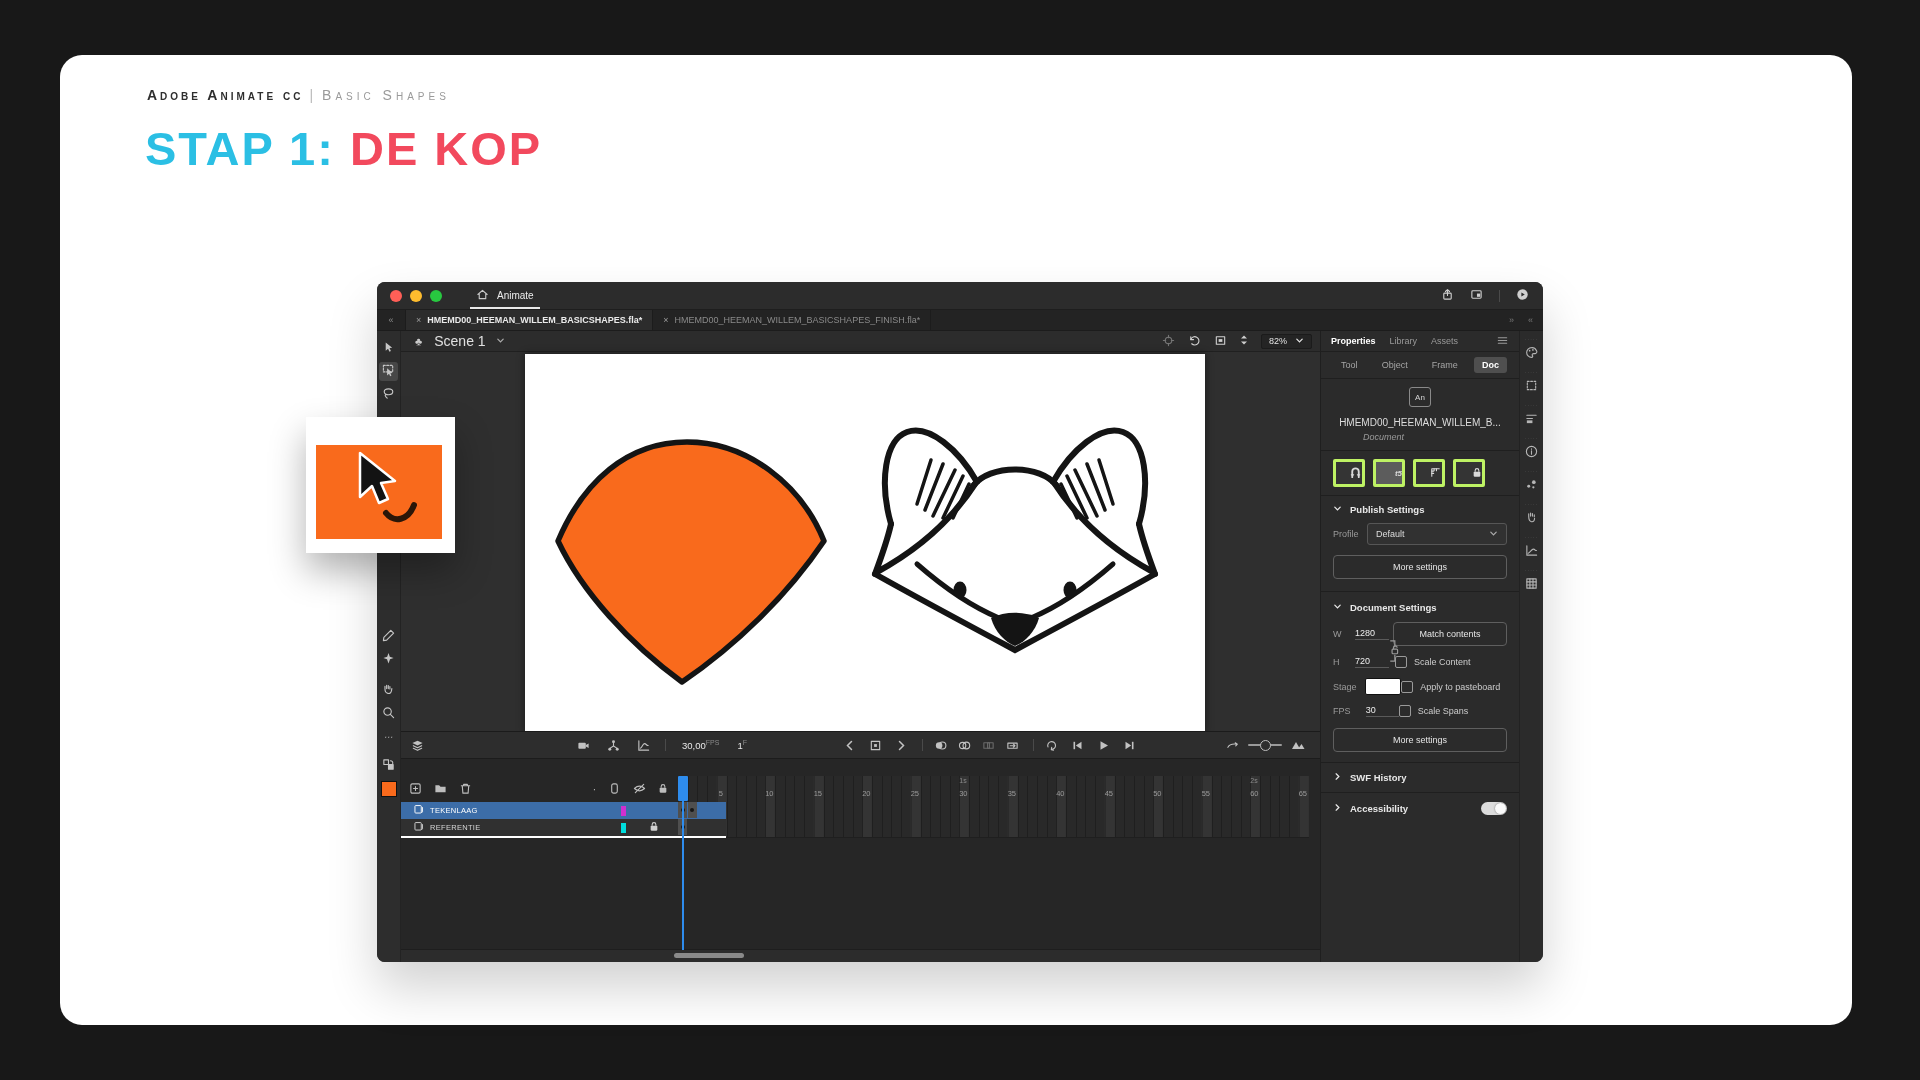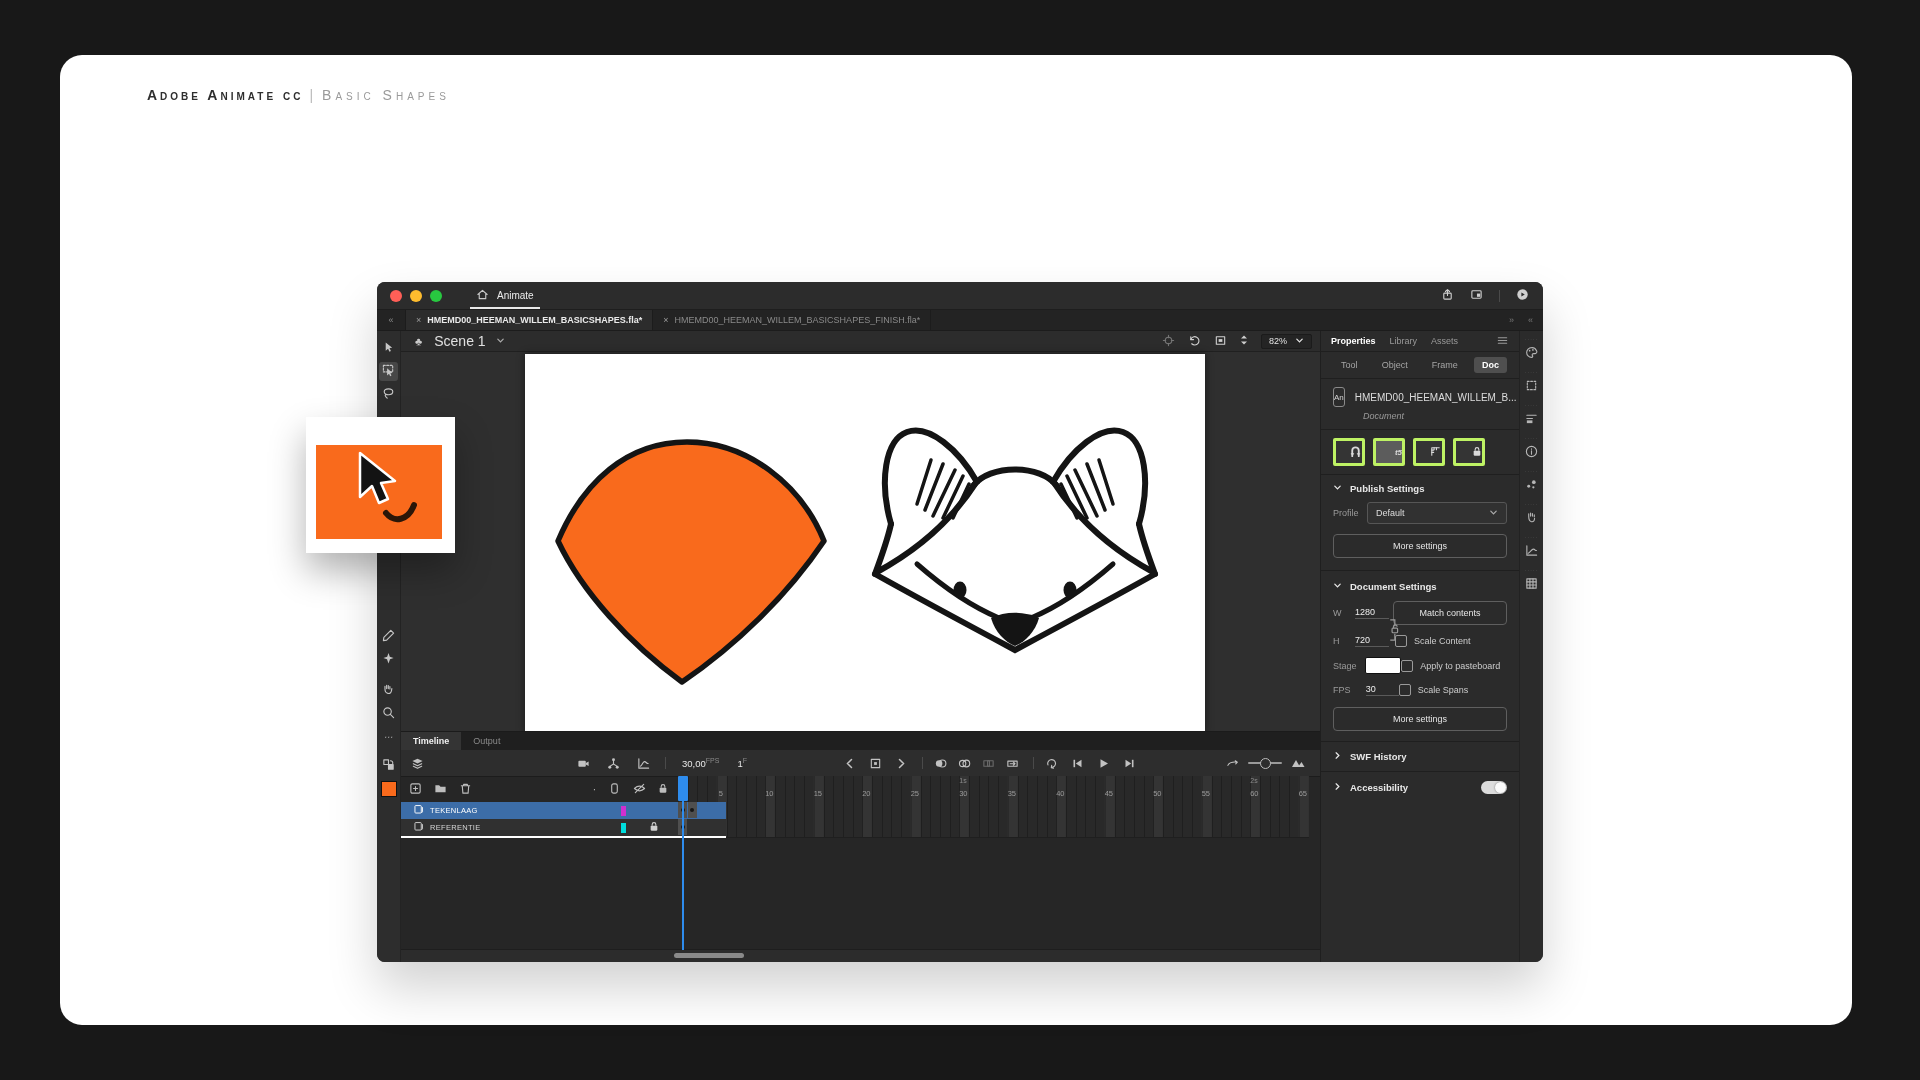--- a/index.html
+++ b/index.html
@@ -87,21 +87,21 @@
   .tl-scroll .thumb{position:absolute;left:273px;top:3px;width:70px;height:5px;border-radius:2.5px;background:#8a8a8a;}
   
   .rpanel{width:198px;background:#2b2b2b;border-left:1px solid #1f1f1f;flex:0 0 auto;color:#c9c9c9;display:flex;flex-direction:column;}
   .rp-tabs{height:20px;display:flex;align-items:center;gap:14px;padding:0 10px;border-bottom:1px solid #1f1f1f;}
   .rp-tab{color:#9a9a9a;}
   .rp-tab.active{color:#fff;font-weight:700;}
   .rp-tabs .menu{margin-left:auto;color:#9a9a9a;}
   .rp-subtabs{height:26px;display:flex;align-items:center;justify-content:space-between;padding:0 12px;border-bottom:1px solid #1f1f1f;}
   .rp-subtab{color:#a5a5a5;padding:3px 8px;border-radius:3px;}
   .rp-subtab.active{background:#4f4f4f;color:#fff;font-weight:700;}
-  .docrow{display:flex;align-items:center;gap:10px;padding:8px 12px 2px;}
+  .docrow{display:flex;align-items:center;gap:10px;padding:8px 12px 2px;flex-direction:column;}
   .anbadge{width:20px;height:18px;border:1px solid #8a8a8a;border-radius:3px;display:flex;align-items:center;justify-content:center;
     color:#d5d5d5;font-size:8px;}
   .docname{color:#ddd;font-size:10px;}
   .doctype{padding:2px 12px 8px 42px;color:#9a9a9a;font-style:italic;border-bottom:1px solid #1f1f1f;}
   .btnrow{display:flex;gap:8px;padding:8px 12px;border-bottom:1px solid #1f1f1f;}
   .sqbtn{width:26px;height:22px;border:3px solid #bef264;border-radius:2px;background:#343434;display:flex;
     align-items:center;justify-content:flex-end;color:#d9d9d9;}
   .sqbtn.selected{background:#5c5c5c;}
   .sect{display:flex;align-items:center;gap:8px;padding:8px 12px 4px;color:#e8e8e8;font-weight:700;font-size:9.5px;}
   .formrow{display:flex;align-items:center;padding:4px 12px;}
@@ -136,20 +136,23 @@
 </style>
 </head>
 <body>
 
 <div class="card">
 
   <div class="brand">
     <span>Adobe Animate cc</span><span class="sep">|</span><span class="sub">Basic Shapes</span>
   </div>
 
+  <div class="title">
+    <span id="title1" style="color: rgb(43, 191, 228);">STAP 1:</span><span id="title2" style="color: rgb(242, 73, 93);"> DE KOP</span>
+  </div>
 
   <div class="window">
 
     <div class="titlebar">
       <div class="lights">
         <div class="light l-red"></div>
         <div class="light l-yellow"></div>
         <div class="light l-green"></div>
       </div>
       <div class="apptab">
@@ -330,24 +333,20 @@
                 </g>
                 <ellipse cx="95" cy="184" rx="6.5" ry="8.5" fill="#141414" stroke="none"></ellipse>
                 <ellipse cx="205" cy="184" rx="6.5" ry="8.5" fill="#141414" stroke="none"></ellipse>
                 <path d="M 126 212 C 140 205 160 205 174 212 C 170 226 160 236 150 240 C 140 236 130 226 126 212 Z" fill="#141414" stroke="none"></path>
               </g>
             </svg>
           </div>
         </div>
 
         <div class="timeline">
-          <div class="tl-tabs">
-            <div class="tl-tab active">Timeline</div>
-            <div class="tl-tab">Output</div>
-          </div>
           <div class="tl-controls">
             <i class="ic" style="margin-left:8px">
                 <svg width="13" height="13" viewBox="0 0 14 14" fill="none" stroke="currentColor" stroke-width="1.2" stroke-linecap="round" stroke-linejoin="round">
                   <path d="M7 1.8 L12.5 4.4 L7 7 L1.5 4.4 Z" fill="currentColor" stroke="none"></path>
                   <path d="M2.5 7.2 L7 9.4 L11.5 7.2 M2.5 10 L7 12.2 L11.5 10"></path>
                 </svg>
               </i>
             <i class="ic" style="margin-left:150px">
                 <svg width="13" height="13" viewBox="0 0 14 14" fill="none" stroke="currentColor" stroke-width="1.2" stroke-linecap="round" stroke-linejoin="round">
                   <rect x="1.5" y="4" width="8" height="6.5" rx="1" fill="currentColor" stroke="none"></rect>

